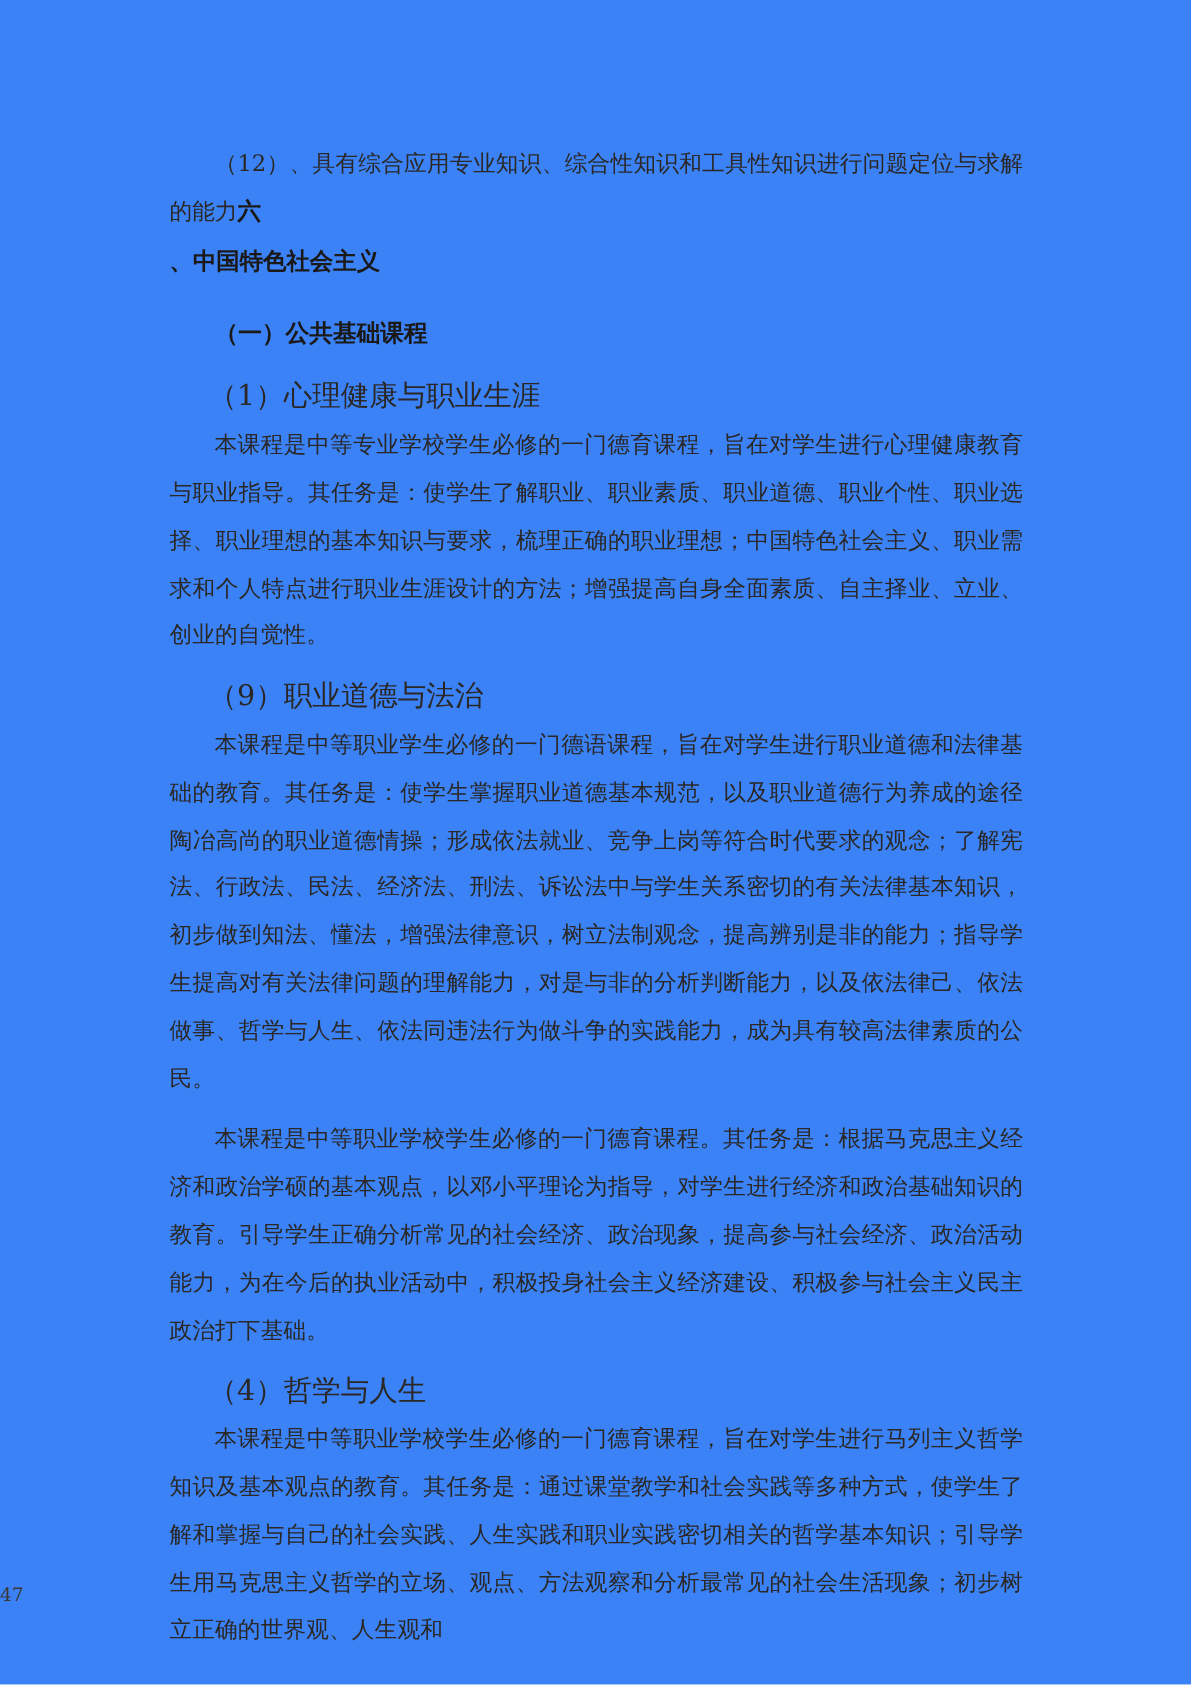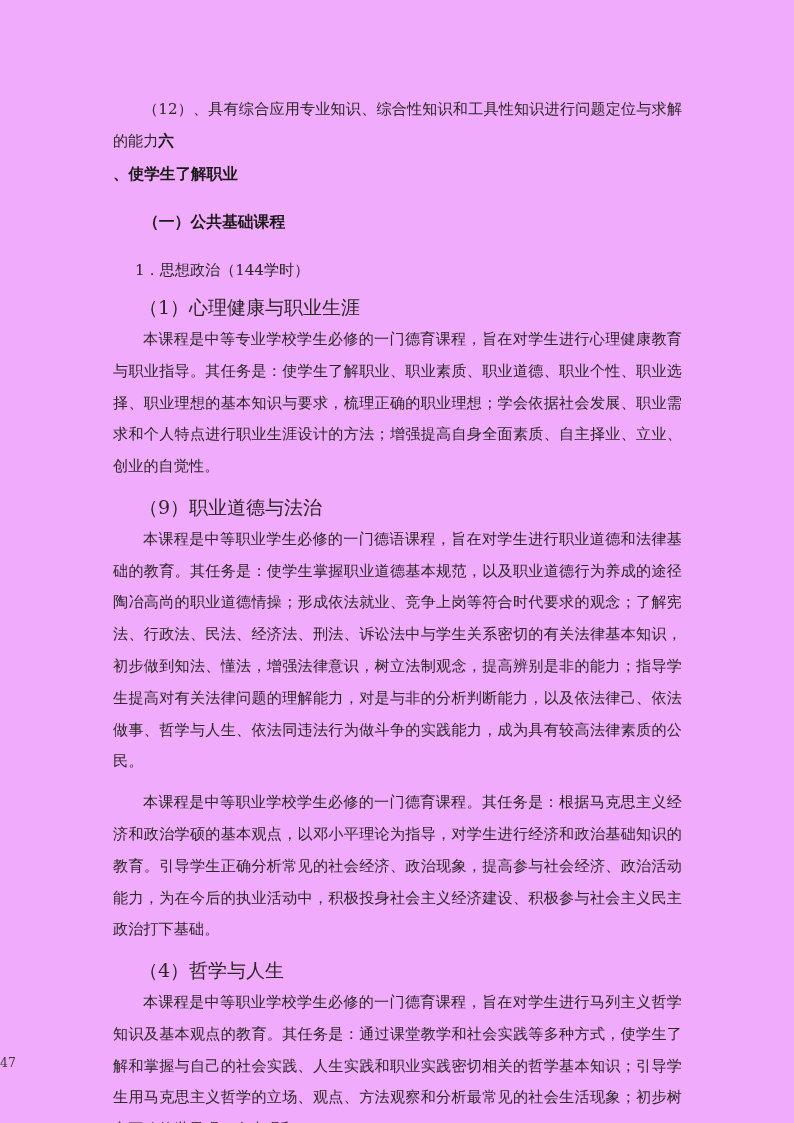--- a/index.html
+++ b/index.html
@@ -9,21 +9,21 @@
     background: #ffffff;
   }
   body {
     font-family: "DejaVu Serif", "Liberation Serif", serif;
     color: #231f20;
   }
   .page {
     position: relative;
     width: 794px;
     height: 1123px;
-    background: #f0abfc;
+    background: #3b82f6;
     overflow: hidden;
     box-sizing: border-box;
   }
   .content {
     position: absolute;
     left: 113px;
     top: 94px;
     width: 569px;
   }
   
@@ -67,21 +67,21 @@
   }
   
   .sec-heading {
     font-family: "DejaVu Sans", "Liberation Sans", sans-serif;
     font-weight: bold;
     font-size: 15.8px;
     line-height: 31.8px;
     color: #1b1917;
     text-indent: 30px;
     margin-top: 16px;
-    margin-bottom: 13px;
+    margin-bottom: 2px;
   }
   
   .course-group {
     font-size: 15.1px;
     line-height: 31.8px;
     color: #2a2724;
     text-indent: 22px;
   }
   
   .sub-item {
@@ -104,33 +104,32 @@
 </style>
 </head>
 <body>
 
 <div class="page">
 
   <div class="content">
 
     <p class="intro"><span>（12）、具有综合应用专业知识、综合性知识和工具性知识进行问题定位与求解的能力</span><span class="bold-run">六</span></p>
 
-    <p class="heading-cont">、使学生了解职业</p>
+    <p class="heading-cont">、中国特色社会主义</p>
 
 
     <h2 class="sec-heading">（一）公共基础课程</h2>
 
     <div class="spacer-xs"></div>
 
-    <p class="course-group">1．思想政治（144学时）</p>
 
     <div class="spacer-xs"></div>
 
     <p class="sub-item">（1）心理健康与职业生涯</p>
-    <p class="para">本课程是中等专业学校学生必修的一门德育课程，旨在对学生进行心理健康教育与职业指导。其任务是：使学生了解职业、职业素质、职业道德、职业个性、职业选择、职业理想的基本知识与要求，梳理正确的职业理想；学会依据社会发展、职业需求和个人特点进行职业生涯设计的方法；增强提高自身全面素质、自主择业、立业、创业的自觉性。</p>
+    <p class="para">本课程是中等专业学校学生必修的一门德育课程，旨在对学生进行心理健康教育与职业指导。其任务是：使学生了解职业、职业素质、职业道德、职业个性、职业选择、职业理想的基本知识与要求，梳理正确的职业理想；中国特色社会主义、职业需求和个人特点进行职业生涯设计的方法；增强提高自身全面素质、自主择业、立业、创业的自觉性。</p>
 
     <div class="spacer-sm"></div>
 
     <p class="sub-item">（9）职业道德与法治</p>
     <p class="para">本课程是中等职业学生必修的一门德语课程，旨在对学生进行职业道德和法律基础的教育。其任务是：使学生掌握职业道德基本规范，以及职业道德行为养成的途径陶冶高尚的职业道德情操；形成依法就业、竞争上岗等符合时代要求的观念；了解宪法、行政法、民法、经济法、刑法、诉讼法中与学生关系密切的有关法律基本知识，初步做到知法、懂法，增强法律意识，树立法制观念，提高辨别是非的能力；指导学生提高对有关法律问题的理解能力，对是与非的分析判断能力，以及依法律己、依法做事、哲学与人生、依法同违法行为做斗争的实践能力，成为具有较高法律素质的公民。</p>
 
     <div class="spacer-sm"></div>
 
     <p class="para">本课程是中等职业学校学生必修的一门德育课程。其任务是：根据马克思主义经济和政治学硕的基本观点，以邓小平理论为指导，对学生进行经济和政治基础知识的教育。引导学生正确分析常见的社会经济、政治现象，提高参与社会经济、政治活动能力，为在今后的执业活动中，积极投身社会主义经济建设、积极参与社会主义民主政治打下基础。</p>
 

